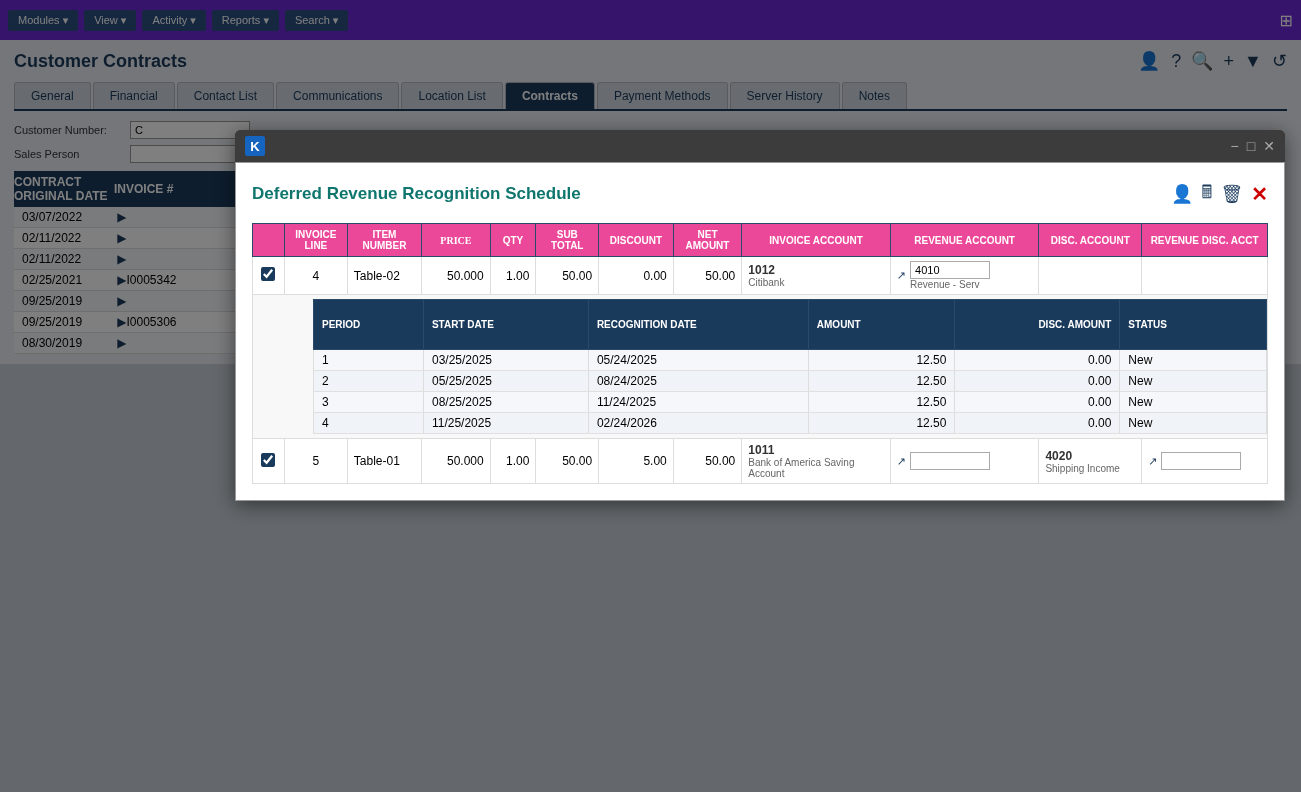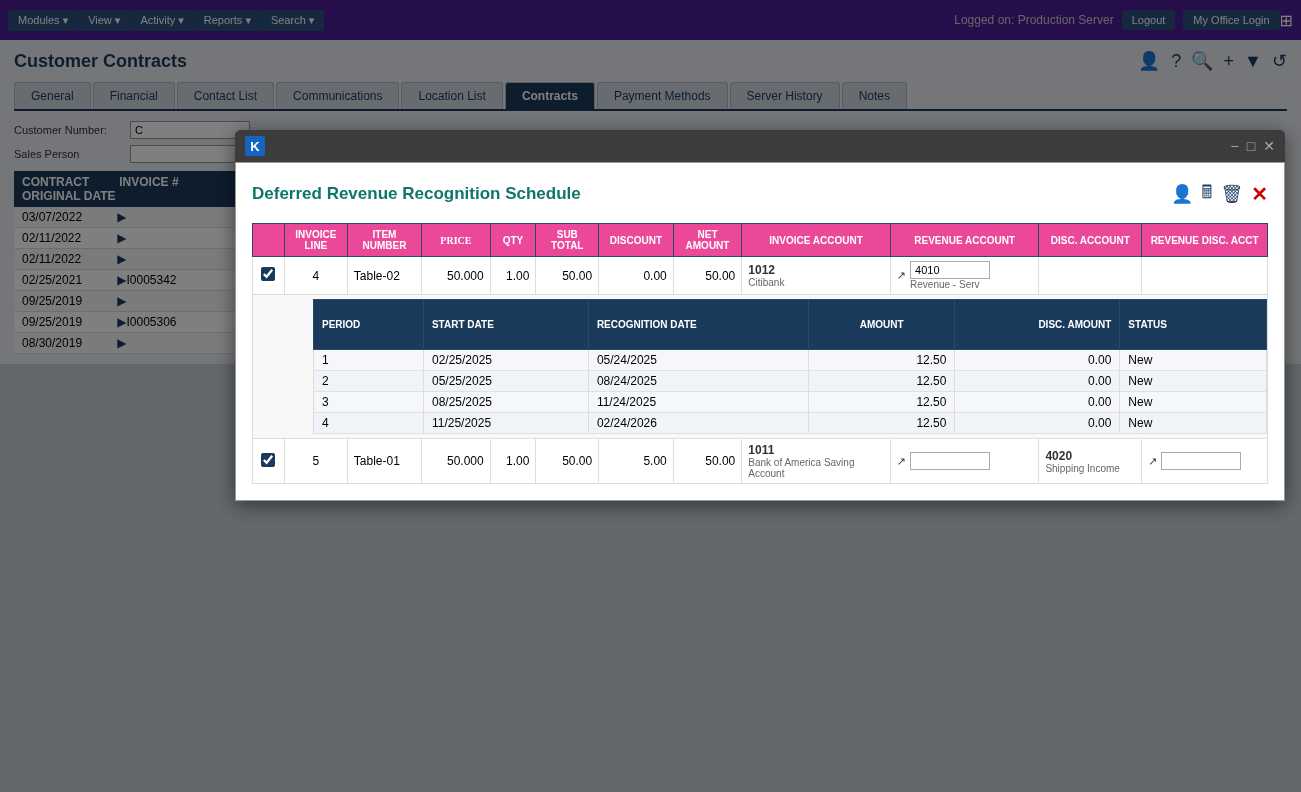--- a/index.html
+++ b/index.html
@@ -1,24 +1,25 @@
 <!DOCTYPE html>
 <html><head>
   <meta charset="utf-8">
   <style>
     * { box-sizing: border-box; margin: 0; padding: 0; font-family: Arial, sans-serif; font-size: 12px; }
     body { background: #c8d0d8; width: 1301px; height: 792px; overflow: hidden; }
 
     
     .top-nav {
-      background: #4c1d95;
+      background: #6d28d9;
       height: 40px;
       display: flex;
       align-items: center;
       padding: 0 8px;
+      gap: 6px;
     }
     .nav-btn {
       background: #2a5080;
       color: #fff;
       border: none;
       padding: 4px 10px;
       font-size: 11px;
       cursor: pointer;
       border-radius: 2px;
       min-width: 50px;
@@ -100,23 +101,24 @@
       background: #fff;
       width: 120px;
       font-size: 11px;
     }
 
     
     .contract-table-header {
       background: #1a3a5c;
       color: #fff;
       display: flex;
-      padding: 4px 8px;
+      padding: 4px 0;
       font-size: 11px;
       font-weight: bold;
+      align-items: center;
     }
     .contract-col-date { width: 100px; }
     .contract-col-inv { width: 120px; }
     .contract-row {
       display: flex;
       padding: 3px 8px;
       background: #fff;
       border-bottom: 1px solid #ddd;
       align-items: center;
     }
@@ -301,25 +303,20 @@
 </head>
 <body>
 
 <div class="top-nav">
   <button class="nav-btn">Modules ▾</button>
   <button class="nav-btn">View ▾</button>
   <button class="nav-btn">Activity ▾</button>
   <button class="nav-btn">Reports ▾</button>
   <button class="nav-btn">Search ▾</button>
   <div class="nav-spacer"></div>
-  <div class="nav-right">
-    <span>Logged on: Production Server</span>
-    <button class="nav-btn">Logout</button>
-    <button class="nav-btn">My Office Login</button>
-  </div>
   <span class="nav-grid-icon">⊞</span>
 </div>
 
 <div class="main-area">
 
   <div class="page-header">
     <span class="page-title">Customer Contracts</span>
     <div class="header-icons">
       <button class="header-icon-btn">👤</button>
       <button class="header-icon-btn">?</button>
@@ -467,29 +464,29 @@
           </tr>
 
           <tr>
             <td colspan="12" style="padding: 0 0 4px 60px; background:#f8f8f8;">
               <table class="period-table">
                 <thead>
                   <tr>
                     <th style="width:60px;">PERIOD</th>
                     <th style="width:90px;">START DATE</th>
                     <th style="width:120px;">RECOGNITION DATE</th>
-                    <th style="width:80px; text-align:center;margin-left:8px;">AMOUNT</th>
+                    <th style="width:80px; text-align:left;margin-left:8px;">AMOUNT</th>
                     <th style="width:90px; text-align:right;">DISC. AMOUNT</th>
                     <th style="width:80px;">STATUS</th>
                   </tr>
                 </thead>
                 <tbody>
                   <tr>
                     <td>1</td>
-                    <td>02/25/2025</td>
+                    <td>03/25/2025</td>
                     <td>05/24/2025</td>
                     <td style="text-align:right;">12.50</td>
                     <td style="text-align:right;">0.00</td>
                     <td>New</td>
                   </tr>
                   <tr>
                     <td>2</td>
                     <td>05/25/2025</td>
                     <td>08/24/2025</td>
                     <td style="text-align:right;">12.50</td>

